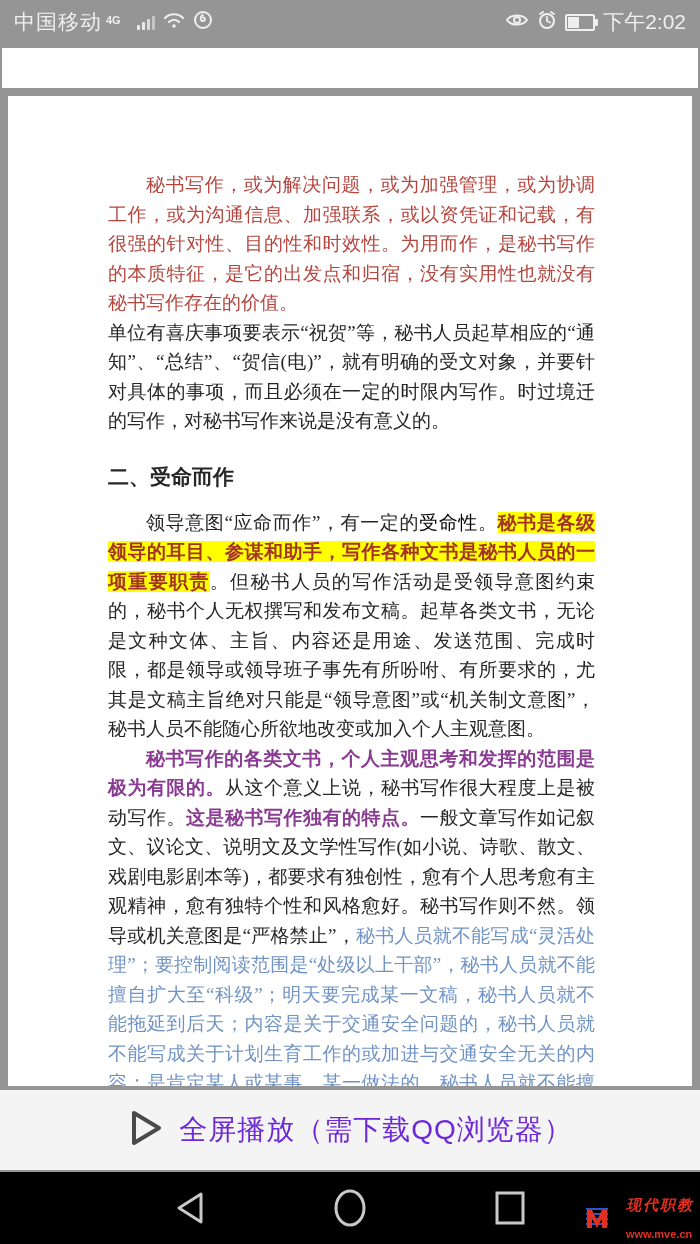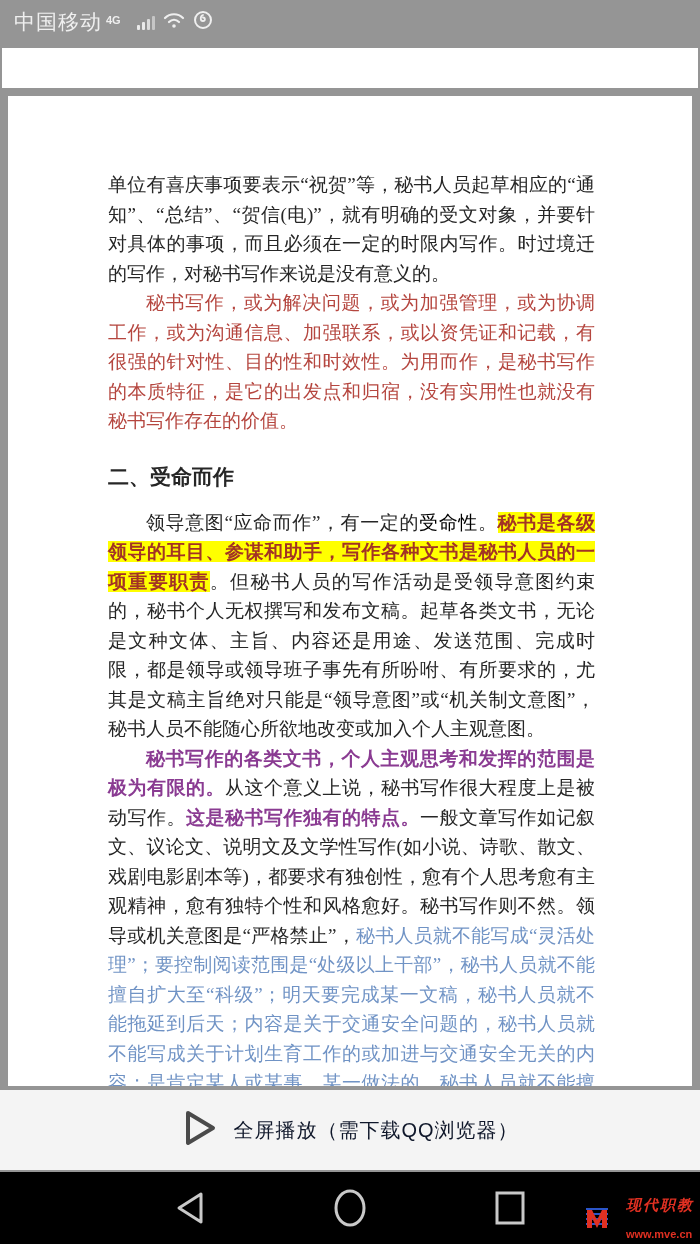--- a/index.html
+++ b/index.html
@@ -46,21 +46,21 @@
   .seg-red{color:#b5463f;}
   .seg-salmon{color:#000000;}
   .seg-hl{color:#a23325;font-weight:bold;background:#ffff00;}
   .seg-purple{color:#8a3b92;font-weight:bold;margin-top:48px;}
   .seg-blue{color:#7093c5;}
   
   .player-bar{
     position:absolute;top:1090px;left:0;right:0;height:80px;background:#f4f4f4;
     display:flex;align-items:center;justify-content:center;gap:14px;cursor:pointer;
   }
-  .player-bar .label{font-size:20px;color:#0f172a;letter-spacing:1px;}
+  .player-bar .label{font-size:28px;color:#6d28d9;letter-spacing:1px;}
   
   .nav-bar{
     position:absolute;top:1172px;left:0;right:0;height:72px;background:#000;
     display:flex;align-items:center;justify-content:center;gap:120px;
   }
   .nav-btn{width:40px;height:40px;display:flex;align-items:center;justify-content:center;cursor:pointer;}
   
   .watermark{
     position:absolute;right:6px;bottom:4px;display:flex;align-items:center;gap:16px;
   }
@@ -90,28 +90,47 @@
           <circle cx="11" cy="15" r="1.8" fill="#efefef"></circle>
         </svg>
       </span>
       <span>
         <svg width="20" height="20" viewBox="0 0 20 20">
           <circle cx="10" cy="10" r="8" fill="none" stroke="#efefef" stroke-width="2"></circle>
           <path d="M10 5 C7 6, 7 11, 10 11 C12.5 11, 12.5 7.5, 10 7.5" fill="none" stroke="#efefef" stroke-width="1.8" stroke-linecap="round"></path>
         </svg>
       </span>
     </div>
+    <div class="sb-right">
+      <span>
+        <svg width="24" height="18" viewBox="0 0 24 18">
+          <path d="M2 9 C6 3, 18 3, 22 9 C18 15, 6 15, 2 9 Z" fill="none" stroke="#efefef" stroke-width="2"></path>
+          <circle cx="12" cy="9" r="3" fill="none" stroke="#efefef" stroke-width="2"></circle>
+        </svg>
+      </span>
+      <span>
+        <svg width="20" height="20" viewBox="0 0 20 20">
+          <circle cx="10" cy="11" r="7" fill="none" stroke="#efefef" stroke-width="2"></circle>
+          <path d="M10 7 L10 11 L13 12.5" fill="none" stroke="#efefef" stroke-width="1.8" stroke-linecap="round"></path>
+          <path d="M3 4 L6 2 M17 4 L14 2" stroke="#efefef" stroke-width="2" stroke-linecap="round"></path>
+        </svg>
+      </span>
+      <span class="battery">
+          <i></i>
+        </span>
+      <span class="sb-time">下午2:02</span>
+    </div>
   </div>
 
   <div class="blank-bar"></div>
 
   <div class="page">
     <div>
+        <p class="para indent"><span class="seg-red">秘书写作，或为解决问题，或为加强管理，或为协调工作，或为沟通信息、加强联系，或以资凭证和记载，有很强的针对性、目的性和时效性。为用而作，是秘书写作的本质特征，是它的出发点和归宿，没有实用性也就没有秘书写作存在的价值。</span></p>
         <p class="para"><span class="seg-black">单位有喜庆事项要表示“祝贺”等，秘书人员起草相应的“通知”、“总结”、“贺信(电)”，就有明确的受文对象，并要针对具体的事项，而且必须在一定的时限内写作。时过境迁的写作，对秘书写作来说是没有意义的。</span></p>
-        <p class="para indent"><span class="seg-red">秘书写作，或为解决问题，或为加强管理，或为协调工作，或为沟通信息、加强联系，或以资凭证和记载，有很强的针对性、目的性和时效性。为用而作，是秘书写作的本质特征，是它的出发点和归宿，没有实用性也就没有秘书写作存在的价值。</span></p>
         <h2 class="doc-heading"><span class="seg-black">二、受命而作</span></h2>
         <p class="para indent"><span class="seg-black">领导意图“应命而作”，有一定的</span><span class="seg-salmon">受命性</span><span class="seg-black">。</span><span class="seg-hl">秘书是各级领导的耳目、参谋和助手，写作各种文书是秘书人员的一项重要职责</span><span class="seg-black">。但秘书人员的写作活动是受领导意图约束的，秘书个人无权撰写和发布文稿。起草各类文书，无论是文种文体、主旨、内容还是用途、发送范围、完成时限，都是领导或领导班子事先有所吩咐、有所要求的，尤其是文稿主旨绝对只能是“领导意图”或“机关制文意图”，秘书人员不能随心所欲地改变或加入个人主观意图。</span></p>
         <p class="para indent"><span class="seg-purple">秘书写作的各类文书，个人主观思考和发挥的范围是极为有限的。</span><span class="seg-black">从这个意义上说，秘书写作很大程度上是被动写作。</span><span class="seg-purple">这是秘书写作独有的特点。</span><span class="seg-black">一般文章写作如记叙文、议论文、说明文及文学性写作(如小说、诗歌、散文、戏剧电影剧本等)，都要求有独创性，愈有个人思考愈有主观精神，愈有独特个性和风格愈好。秘书写作则不然。领导或机关意图是“严格禁止”，</span><span class="seg-blue">秘书人员就不能写成“灵活处理”；要控制阅读范围是“处级以上干部”，秘书人员就不能擅自扩大至“科级”；明天要完成某一文稿，秘书人员就不能拖延到后天；内容是关于交通安全问题的，秘书人员就不能写成关于计划生育工作的或加进与交通安全无关的内容；是肯定某人或某事、某一做法的，秘书人员就不能擅自写成批评或否定意见.... </span></p>
       </div>
   </div>
 
   <div class="player-bar">
     <span>
       <svg width="38" height="42" viewBox="0 0 38 42">
         <path d="M7 6 L32 21 L7 36 Z" fill="none" stroke="#4a4a4a" stroke-width="4" stroke-linejoin="round"></path>

